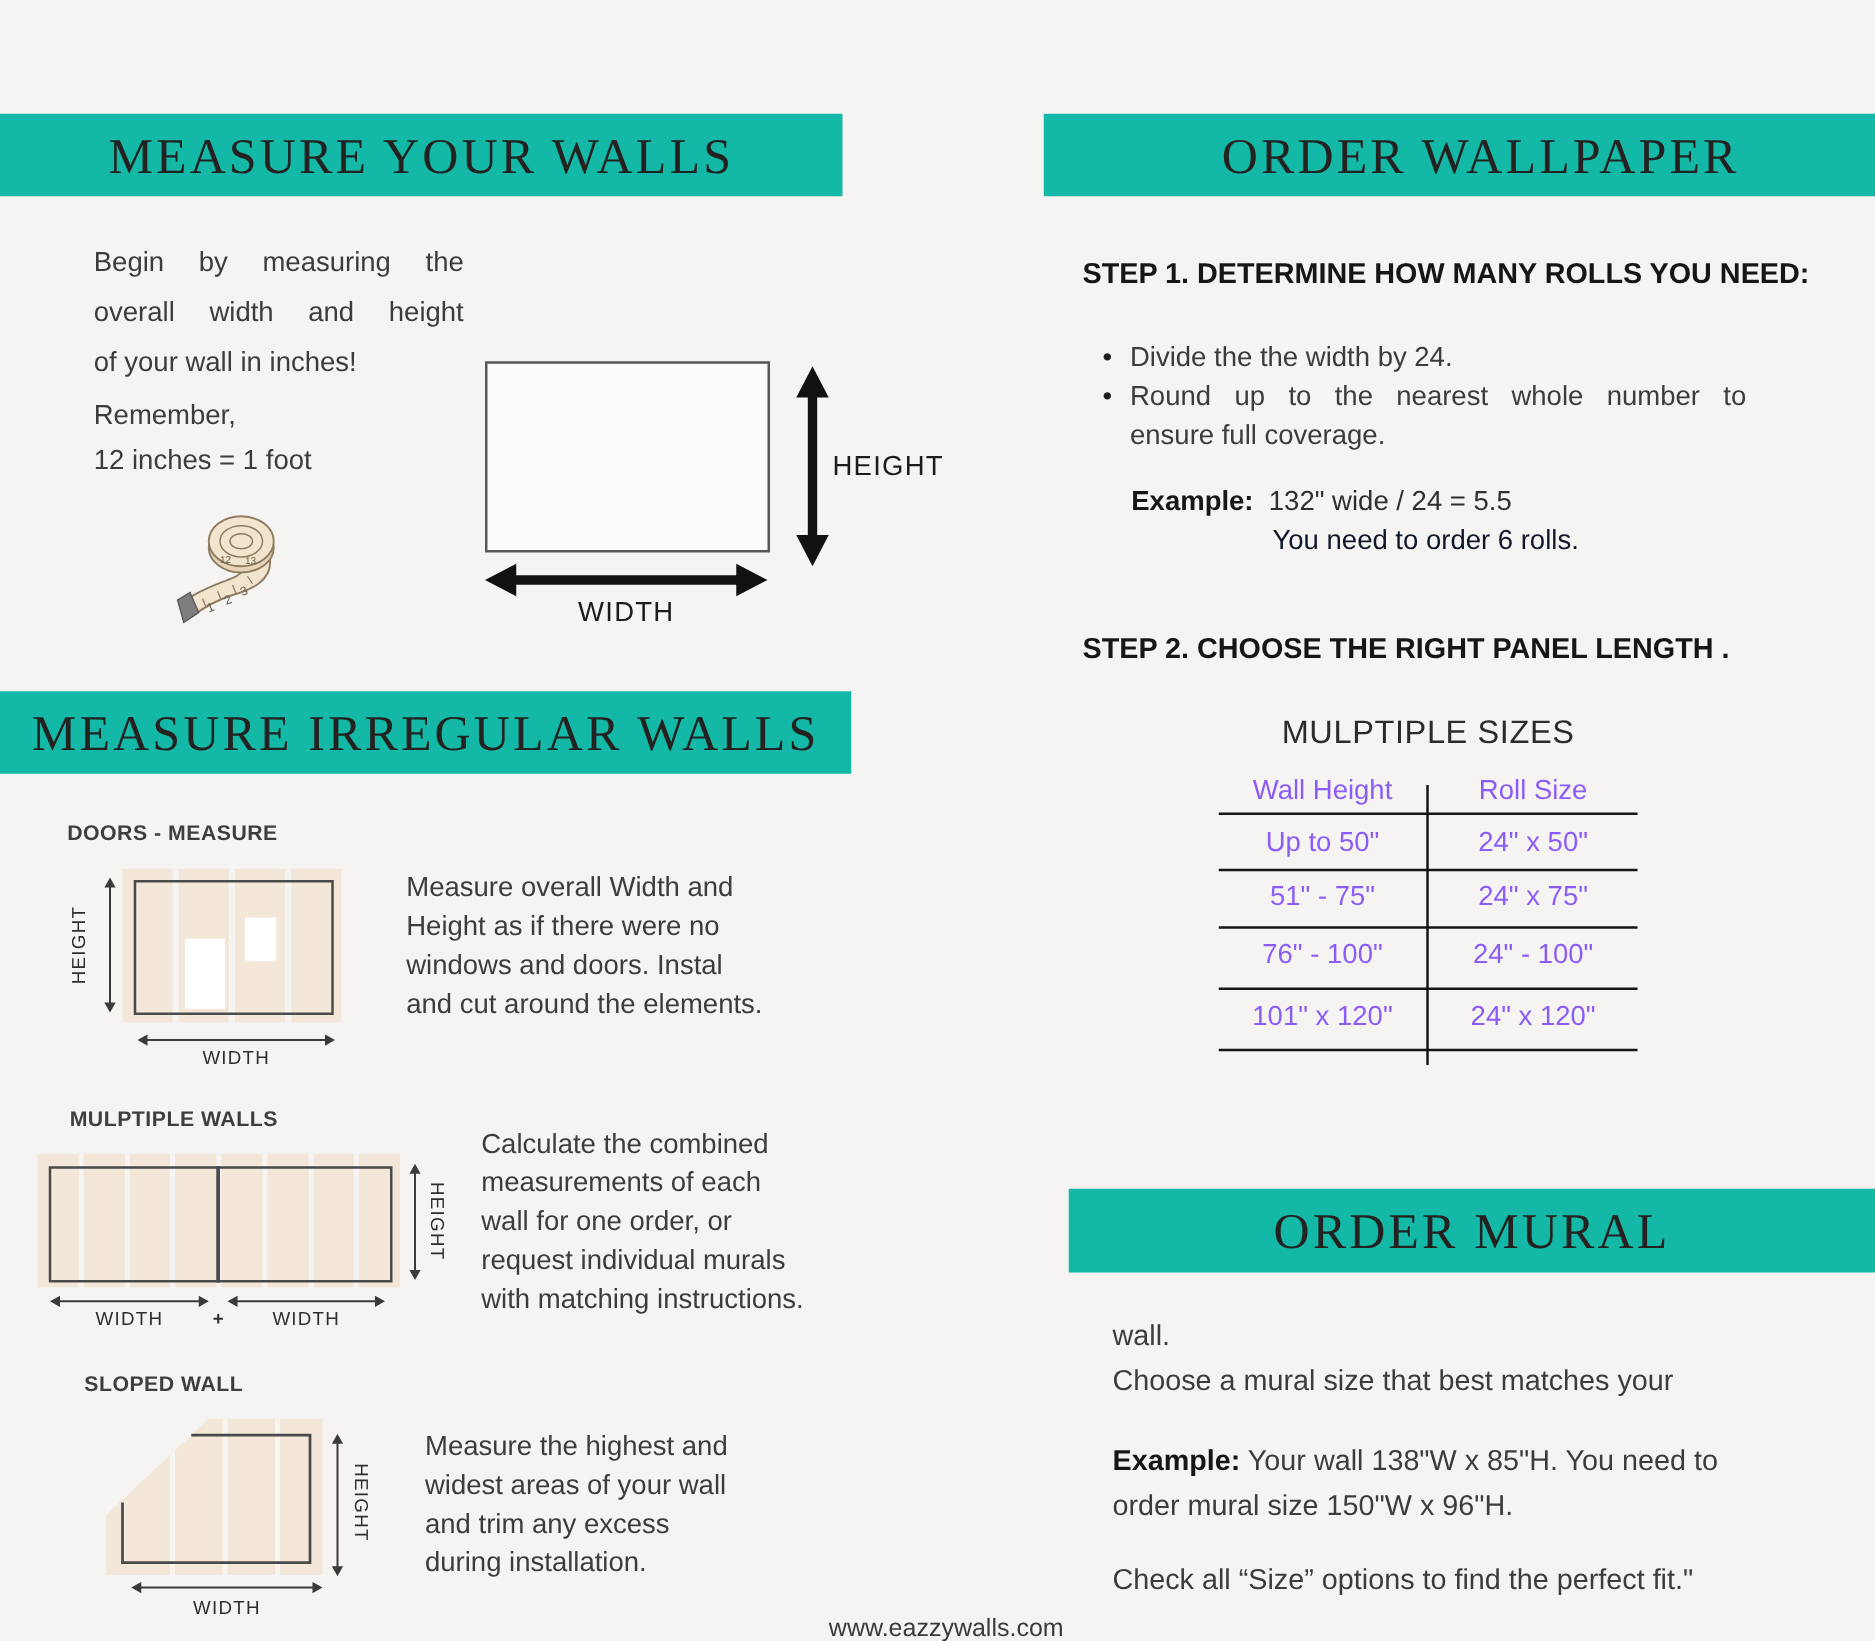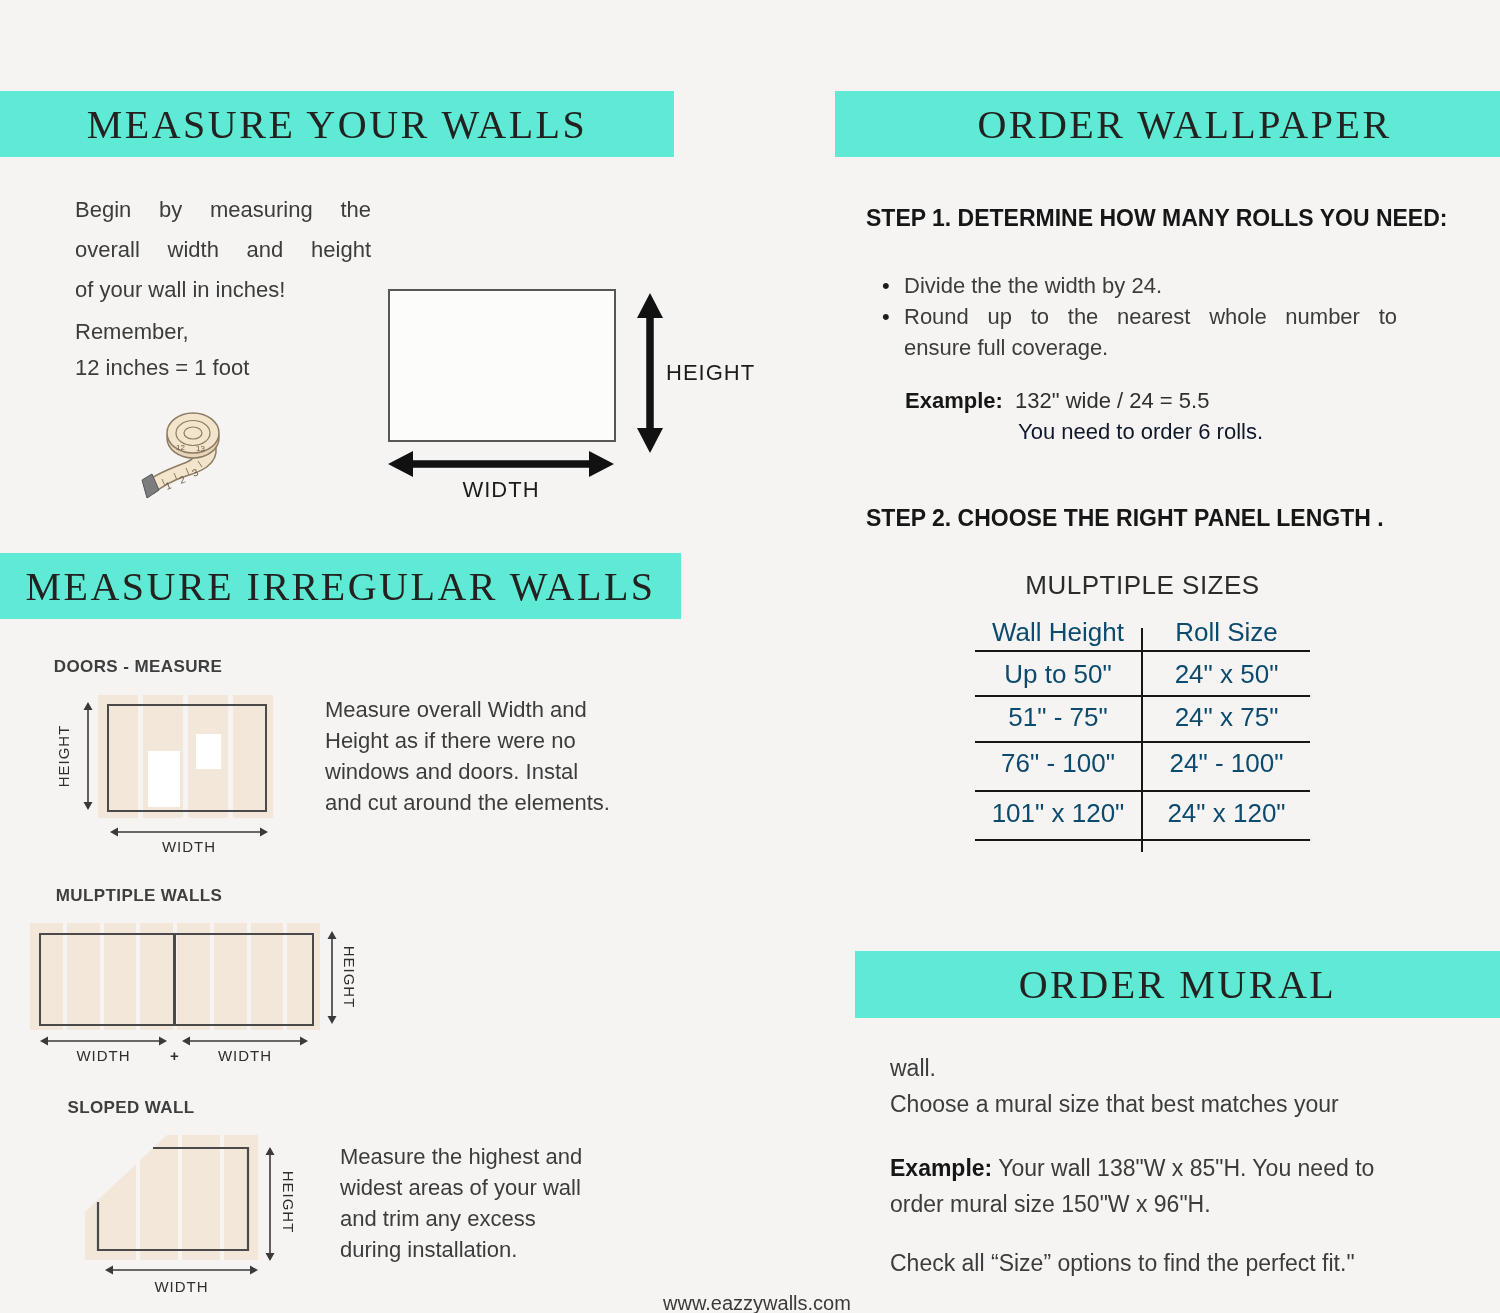--- a/index.html
+++ b/index.html
@@ -1,36 +1,36 @@
 <!DOCTYPE html>
 <html><head>
 <meta charset="utf-8">
 <style>
   html,body{margin:0;padding:0;background:#e9e9e9;}
   #canvas{position:relative;width:1500px;height:1313px;background:#f5f4f2;overflow:hidden;
           font-family:"Liberation Sans",sans-serif;color:#3b3b3b;}
   .abs{position:absolute;}
-  .band{position:absolute;background:#5eead4;display:flex;align-items:center;justify-content:center;}
+  .band{position:absolute;background:#14b8a6;display:flex;align-items:center;justify-content:center;}
   .serif-title{font-family:"Liberation Serif",serif;font-size:40px;font-weight:400;
                letter-spacing:2.5px;color:#232220;white-space:nowrap;}
   .subhead{position:absolute;font-size:17px;font-weight:bold;letter-spacing:.4px;color:#3e3e3e;text-align:center;}
   .bodytext{font-size:22px;color:#3c3c3c;}
   .lines div{height:31px;line-height:31px;white-space:nowrap;}
   .stretch{text-align:justify;text-align-last:justify;white-space:normal!important;}
   .dimlabel{position:absolute;font-size:15px;letter-spacing:1px;color:#2e2e2e;text-align:center;}
   .rot-ccw{transform:rotate(-90deg);transform-origin:center;}
   .rot-cw{transform:rotate(90deg);transform-origin:center;}
   .stripes{position:absolute;display:flex;gap:5px;}
   .stripes .stripe{flex:1;background:#f2e7d9;}
   .stepline{position:absolute;font-size:23px;font-weight:bold;color:#161616;white-space:nowrap;}
   .bullets{position:absolute;left:880px;top:270px;width:517px;margin:0;padding:0;list-style:none;}
   .bullets li{position:relative;padding-left:24px;font-size:22px;line-height:31px;color:#3c3c3c;margin-bottom:0;}
   .bullets li::before{content:"•";position:absolute;left:2px;top:0;font-size:22px;color:#1d1d1d;}
   .tbl-line{position:absolute;height:2px;background:#161616;width:335px;left:0;}
-  .tbl-cell{position:absolute;font-size:26px;color:#0c4a6e;text-align:center;line-height:26px;white-space:nowrap;}
+  .tbl-cell{position:absolute;font-size:22px;color:#8b5cf6;text-align:center;line-height:26px;white-space:nowrap;}
   .cell-l{left:0;width:166px;}
   .cell-r{left:168px;width:167px;}
   .mural-text{position:absolute;left:890px;font-size:23px;line-height:36px;color:#3c3c3c;white-space:nowrap;}
 </style>
 </head>
 <body>
 
 <div id="canvas">
 
   <div class="band" style="left:0;top:91px;width:674px;height:66px;">
@@ -148,20 +148,27 @@
   </svg>
   <svg class="abs" style="left:182px;top:1035px;" width="126" height="12" viewBox="0 0 126 12">
     <line x1="5" y1="6" x2="121" y2="6" stroke="#3a3a3a" stroke-width="1.6"></line>
     <polygon points="0,6 8,1.5 8,10.5" fill="#3a3a3a"></polygon>
     <polygon points="126,6 118,1.5 118,10.5" fill="#3a3a3a"></polygon>
   </svg>
   <div class="dimlabel" style="left:40px;top:1047px;width:127px;">WIDTH</div>
   <div class="dimlabel" style="left:168px;top:1047px;width:14px;font-weight:bold;">+</div>
   <div class="dimlabel" style="left:182px;top:1047px;width:126px;">WIDTH</div>
 
+  <div class="abs bodytext lines" style="left:385px;top:899px;">
+    <div>Calculate the combined</div>
+    <div>measurements of each</div>
+    <div>wall for one order, or</div>
+    <div>request individual murals</div>
+    <div>with matching instructions.</div>
+  </div>
 
   <div class="subhead" style="left:41px;top:1098px;width:180px;">SLOPED WALL</div>
 
   <svg class="abs" style="left:80px;top:1130px;" width="210" height="155" viewBox="0 0 210 155">
     <defs>
       <clipPath id="slopeclip">
           <polygon points="87,5 178,5 178,130 5,130 5,82"></polygon>
         </clipPath>
     </defs>
     <polygon points="87,5 178,5 178,130 5,130 5,82" fill="#f2e7d9"></polygon>

